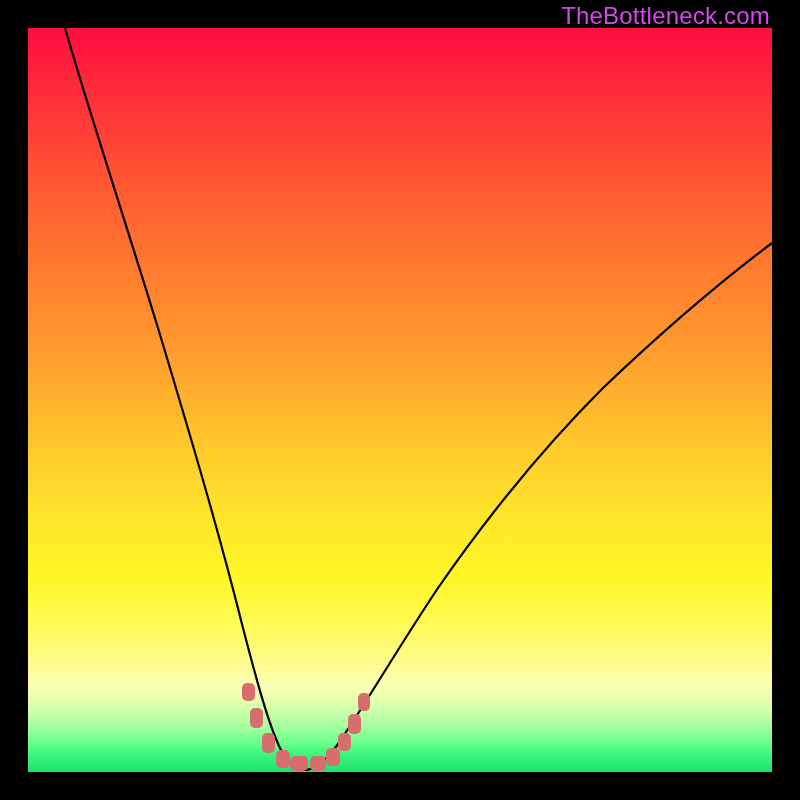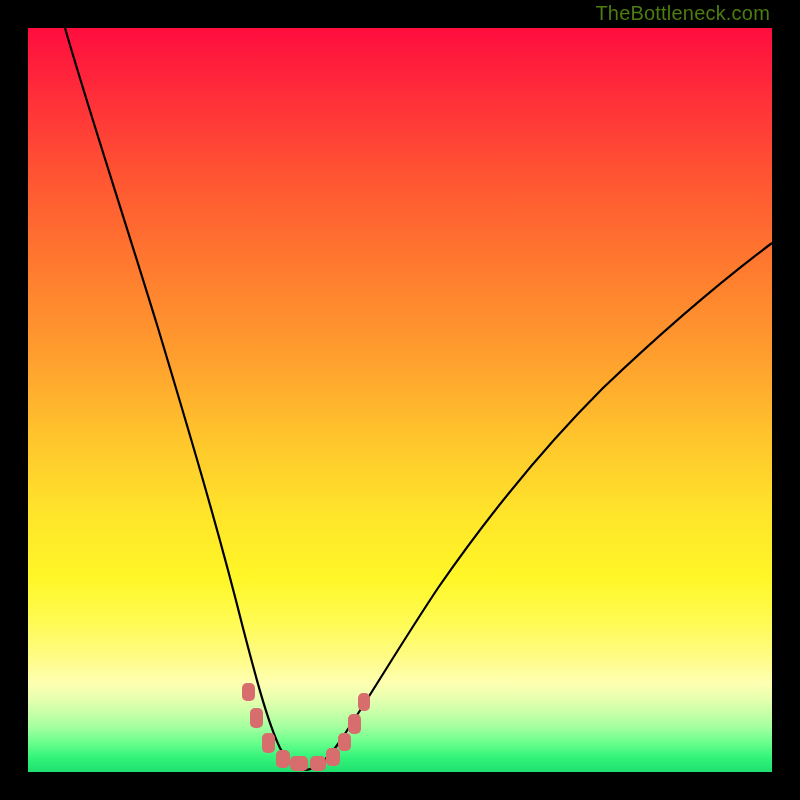--- a/index.html
+++ b/index.html
@@ -58,22 +58,22 @@
     position: absolute;
     top: 0;
     left: 0;
     width: 744px;
     height: 744px;
   }
   .watermark {
     position: absolute;
     top: 2px;
     right: 30px;
-    color: #4d7c0f;
-    font-size: 20px;
+    color: #d946ef;
+    font-size: 24px;
     font-weight: 500;
     letter-spacing: 0.2px;
   }
 </style>
 </head>
 <body>
 
 <div class="frame">
 
   <div class="watermark">TheBottleneck.com</div>

